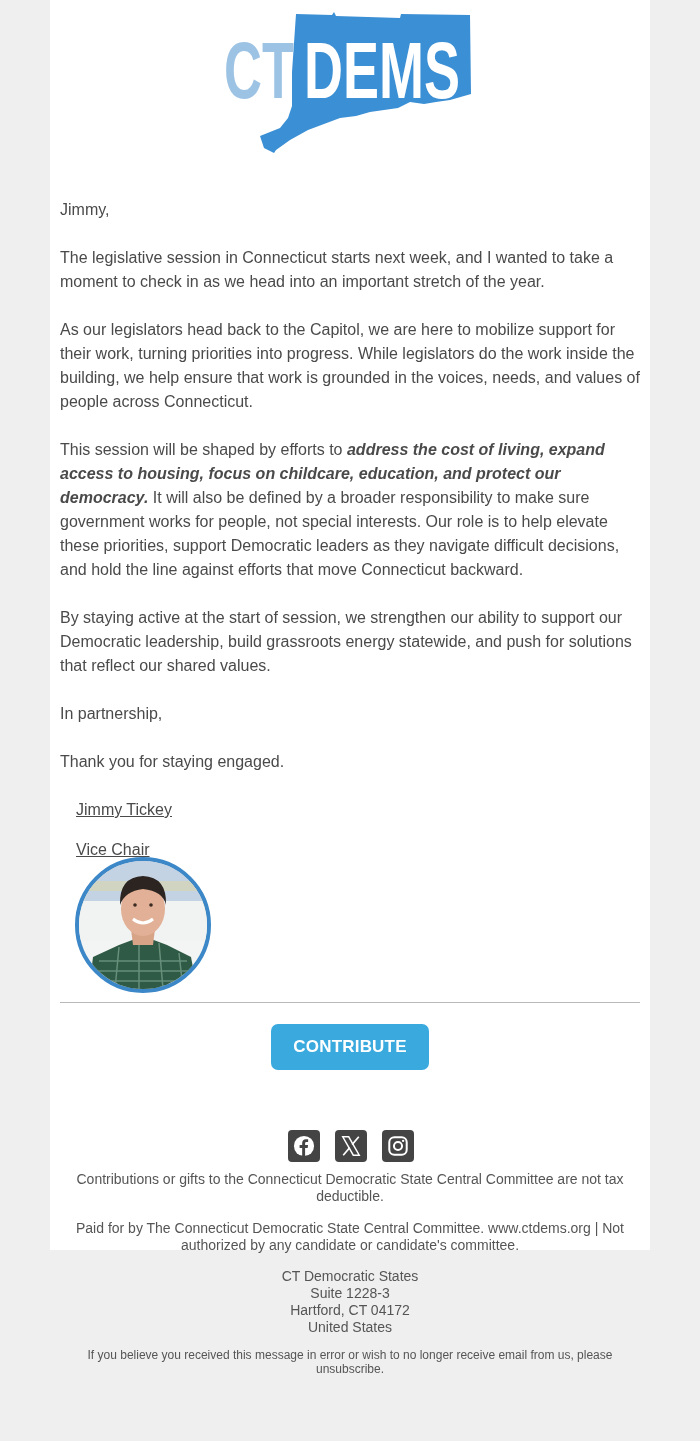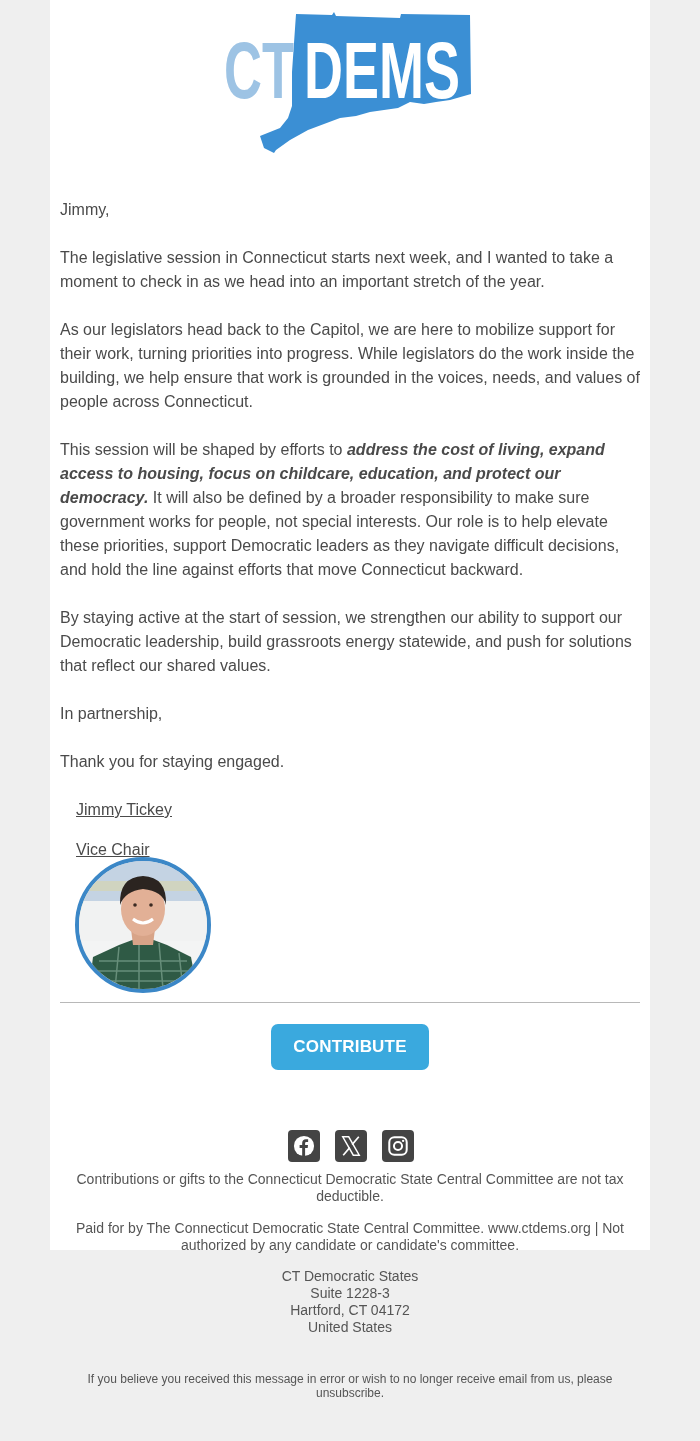--- a/index.html
+++ b/index.html
@@ -183,13 +183,13 @@
 <div class="footer" style="top:1171px;">Contributions or gifts to the Connecticut Democratic State Central Committee are not tax deductible.</div>
 <div class="footer" style="top:1220px;">Paid for by The Connecticut Democratic State Central Committee. www.ctdems.org | Not authorized by any candidate or candidate's committee.</div>
 
 <div class="footer" style="top:1268px;">
   <div>CT Democratic States</div>
   <div>Suite 1228-3</div>
   <div>Hartford, CT 04172</div>
   <div>United States</div>
 </div>
 
-<div class="footer small" style="top:1348px;margin-top:24px;"><span>If you believe you received this message in error or wish to no longer receive email from us, please </span><a>unsubscribe</a><span>.</span></div>
+<div class="footer small" style="top:1348px;"><span>If you believe you received this message in error or wish to no longer receive email from us, please </span><a>unsubscribe</a><span>.</span></div>
 
 </body></html>

